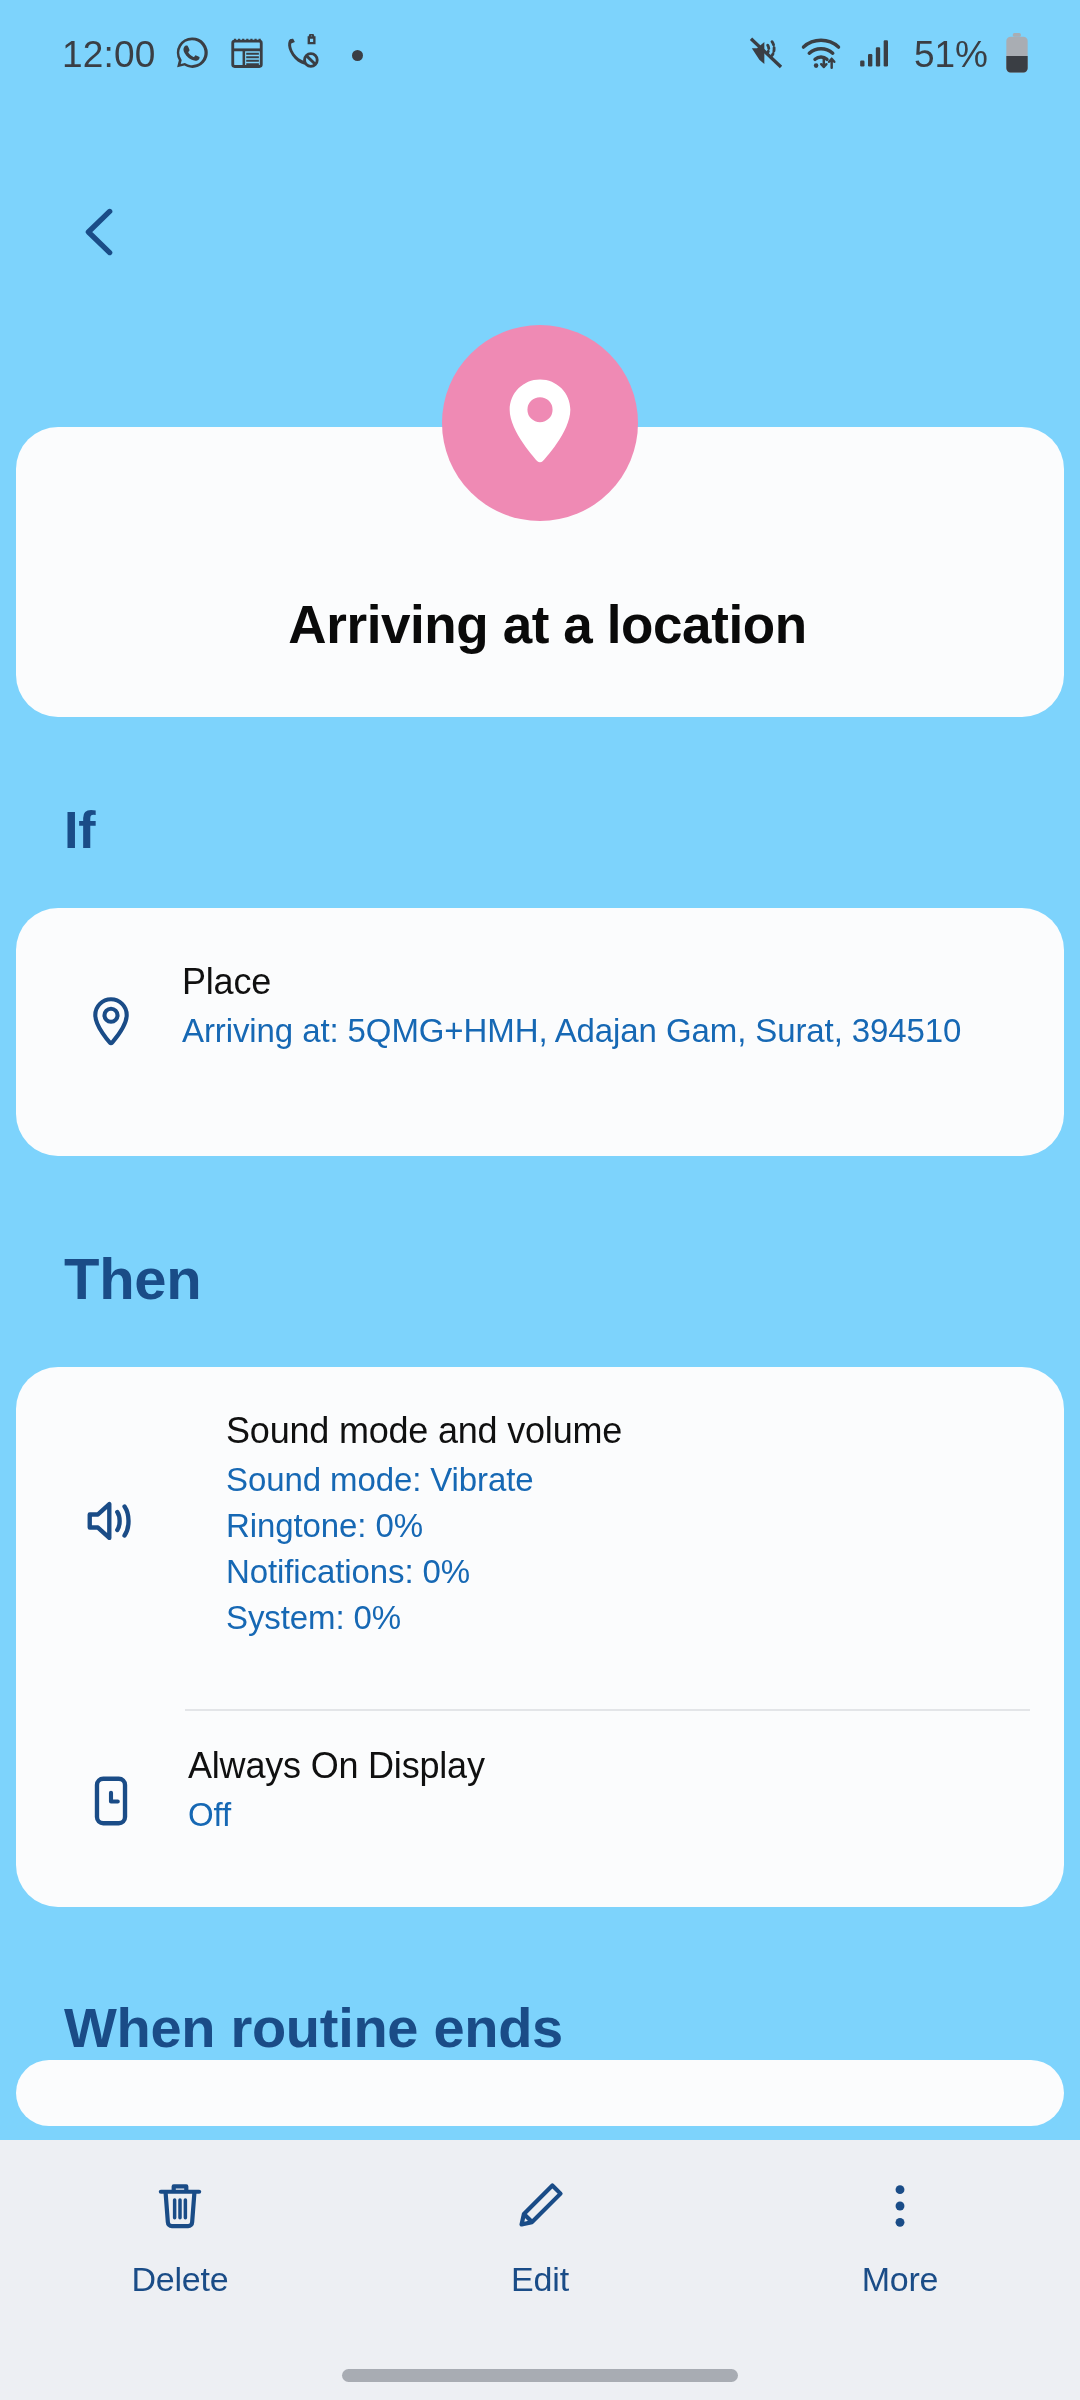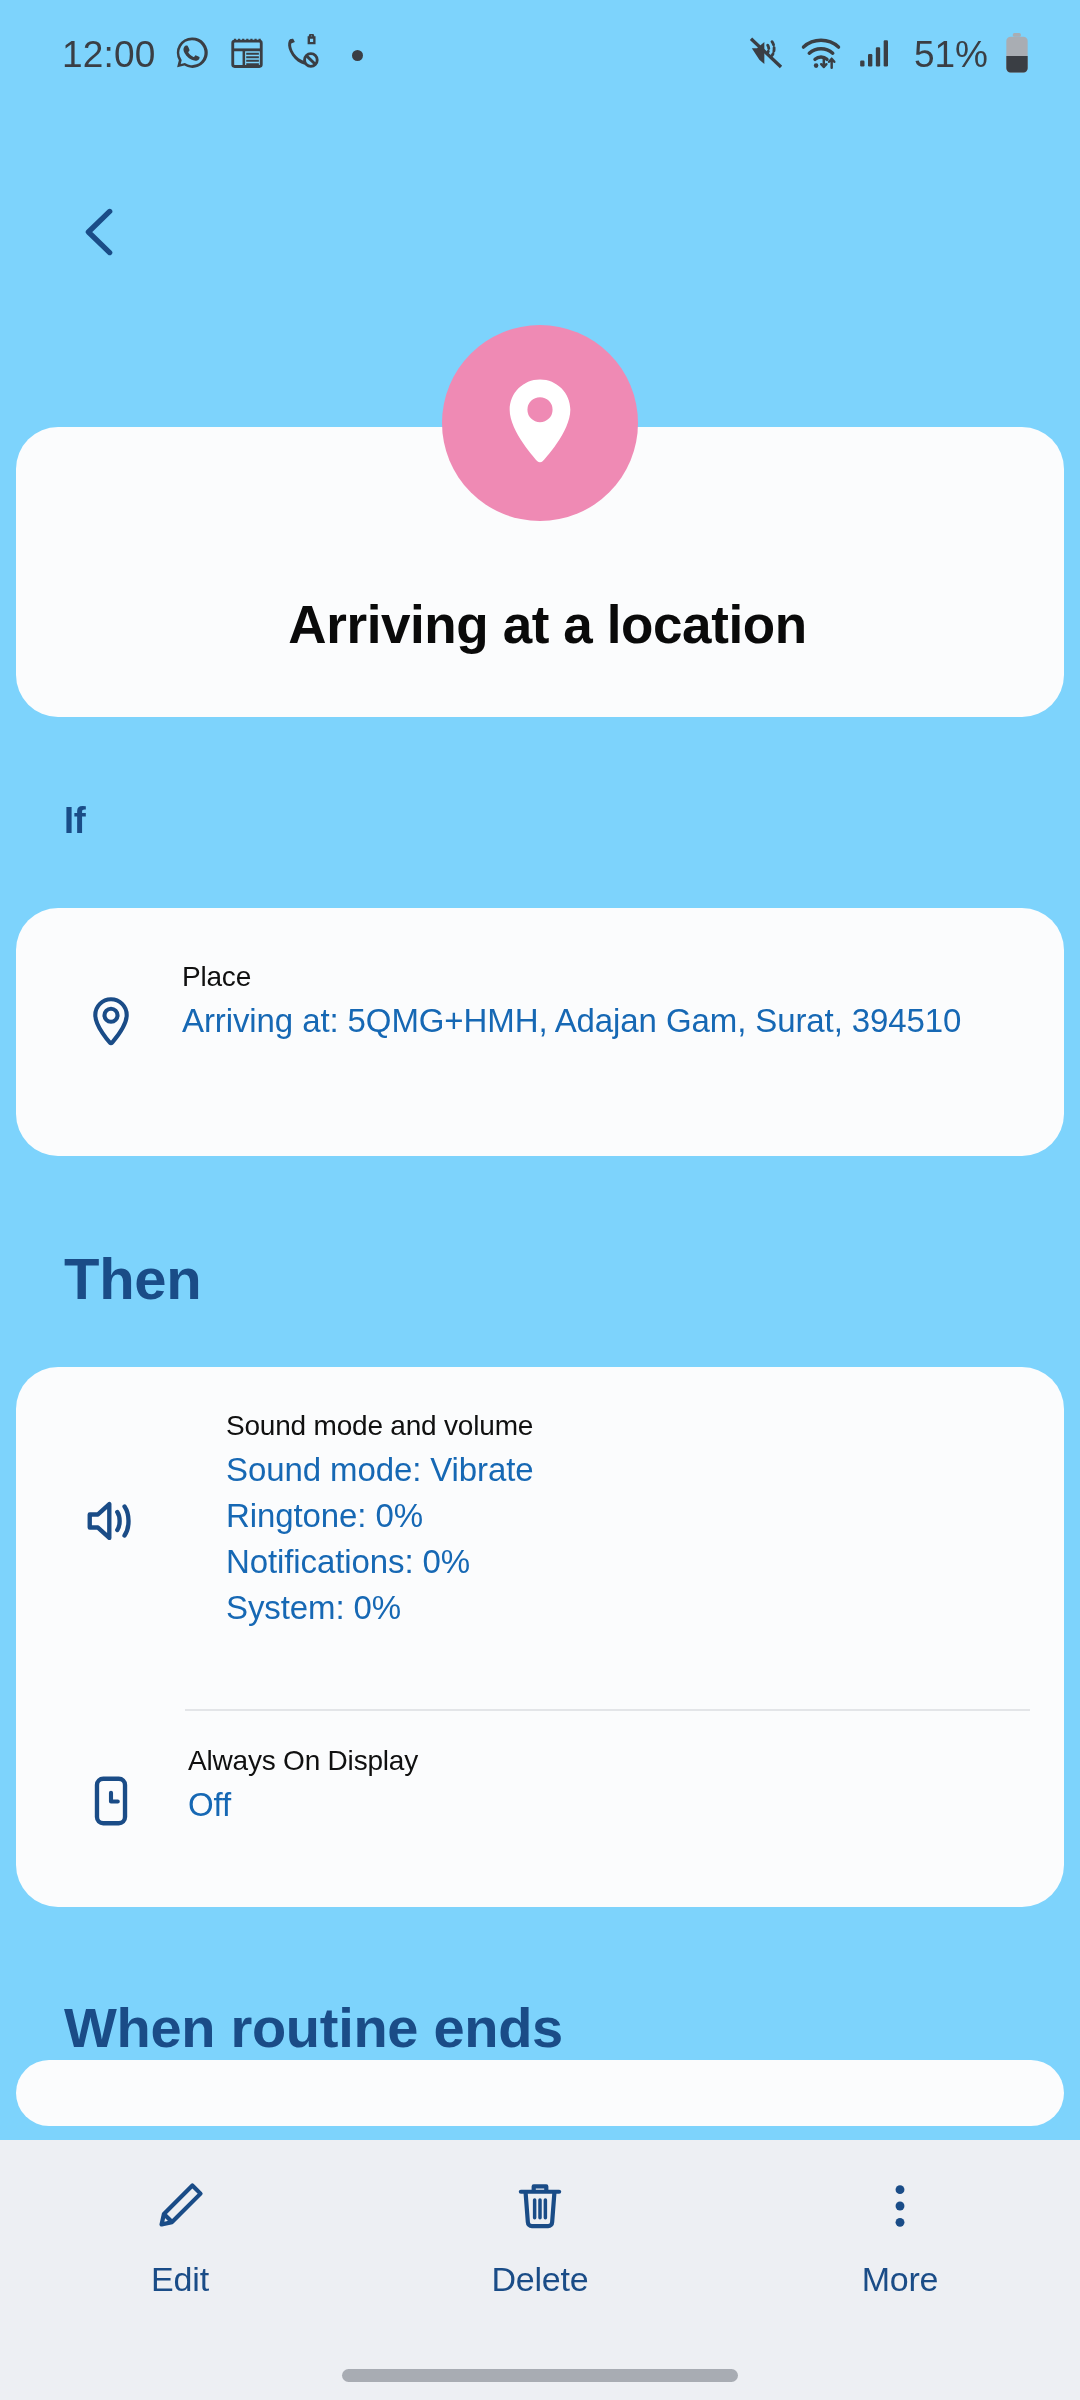--- a/index.html
+++ b/index.html
@@ -56,21 +56,21 @@
     background:#ef8ab4;
     display:flex; align-items:center; justify-content:center;
     z-index:3;
   }
 
   
   .sec-head {
     position:absolute; left:64px;
     font-weight:bold; color:#1a4c87; letter-spacing:-0.3px;
   }
-  #sec-if   { top:800px;  font-size:36px; }
+  #sec-if   { top:800px;  font-size:52px; }
   #sec-then { top:1245px; font-size:58px; }
   #sec-end  { top:1995px; font-size:56px; }
 
   
   .card {
     position:absolute; left:16px; width:1048px;
     background:#fbfcfd; border-radius:42px;
   }
   #card-if   { top:908px;  height:248px; }
   #card-then { top:1367px; height:540px; }
@@ -81,21 +81,21 @@
     display:flex; align-items:flex-start;
     padding:0 54px 0 66px;
   }
   .row-ico {
     width:86px; min-width:86px;
     display:flex; align-items:center; justify-content:flex-start;
     padding-top:4px;
   }
   .row-body { flex:1; padding-left:14px; }
   .row-title {
-    font-size:28px; color:#101010; line-height:1.22; letter-spacing:-0.2px;
+    font-size:36px; color:#101010; line-height:1.22; letter-spacing:-0.2px;
   }
   .row-sub {
     font-size:33px; color:#1668b4; line-height:1.33; letter-spacing:-0.1px;
     margin-top:5px;
   }
   .row-sub div { margin-top:2px; }
 
   
   #row-place { padding-top:52px; }
   #row-place .row-ico { align-items:center; height:120px; }
@@ -289,37 +289,37 @@
 
   <div class="sec-head" id="sec-end">When routine ends</div>
 
   <div class="card" id="card-end"></div>
 
   <div class="bottombar">
 
     <div class="bb-item">
       <span>
         <svg width="56" height="56" viewBox="0 0 24 24">
-          <path d="M17.3 3.2l3.5 3.5L8.6 18.9l-4.5 1 1-4.5z" fill="none" stroke="#1a4c87" stroke-width="1.8" stroke-linejoin="round"></path>
-          <path d="M5.1 15.4l3.5 3.5" fill="none" stroke="#1a4c87" stroke-width="1.8"></path>
-        </svg>
-      </span>
-      <span class="bb-label">Edit</span>
-    </div>
-
-    <div class="bb-item">
-      <span>
-        <svg width="56" height="56" viewBox="0 0 24 24">
           <path d="M3.8 5.9h16.4" fill="none" stroke="#1a4c87" stroke-width="1.8" stroke-linecap="round"></path>
           <path d="M9.3 5.9V3.6h5.4v2.3" fill="none" stroke="#1a4c87" stroke-width="1.8" stroke-linejoin="round"></path>
           <path d="M5.8 5.9l1 13.1c0 .9.8 1.6 1.7 1.6h7c.9 0 1.7-.7 1.7-1.6l1-13.1" fill="none" stroke="#1a4c87" stroke-width="1.8" stroke-linejoin="round"></path>
           <path d="M9.7 9.4v7.6M12 9.4v7.6M14.3 9.4v7.6" fill="none" stroke="#1a4c87" stroke-width="1.5" stroke-linecap="round"></path>
         </svg>
       </span>
       <span class="bb-label">Delete</span>
+    </div>
+
+    <div class="bb-item">
+      <span>
+        <svg width="56" height="56" viewBox="0 0 24 24">
+          <path d="M17.3 3.2l3.5 3.5L8.6 18.9l-4.5 1 1-4.5z" fill="none" stroke="#1a4c87" stroke-width="1.8" stroke-linejoin="round"></path>
+          <path d="M5.1 15.4l3.5 3.5" fill="none" stroke="#1a4c87" stroke-width="1.8"></path>
+        </svg>
+      </span>
+      <span class="bb-label">Edit</span>
     </div>
 
     <div class="bb-item">
       <span>
         <svg width="56" height="56" viewBox="0 0 24 24">
           <circle cx="12" cy="5" r="1.9" fill="#1a4c87"></circle>
           <circle cx="12" cy="12" r="1.9" fill="#1a4c87"></circle>
           <circle cx="12" cy="19" r="1.9" fill="#1a4c87"></circle>
         </svg>
       </span>

